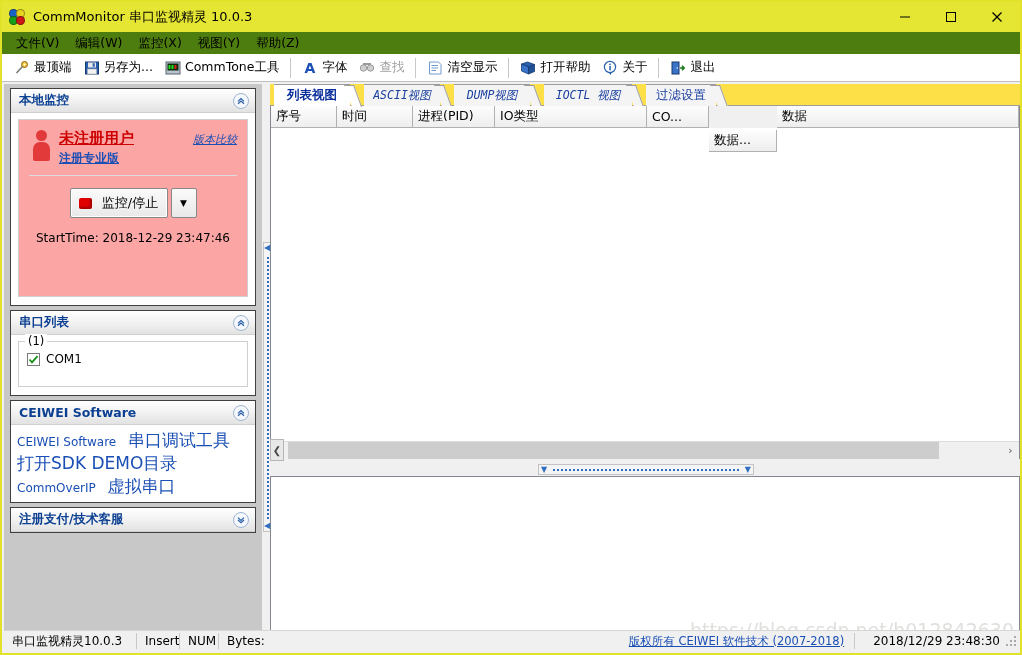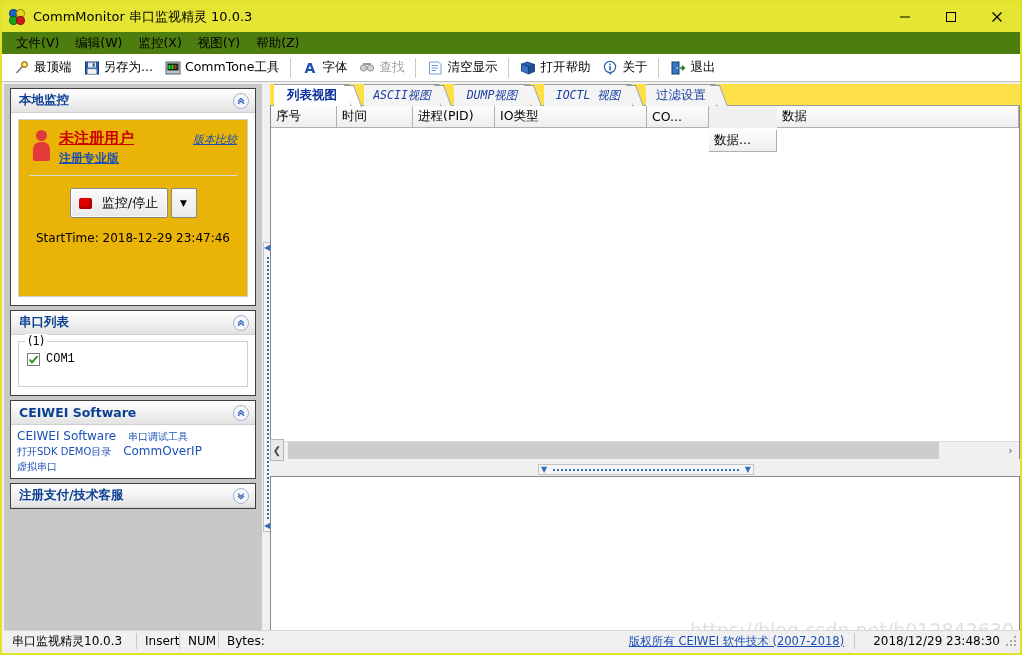--- a/index.html
+++ b/index.html
@@ -113,21 +113,21 @@
     margin-left: auto;
     width: 16px; height: 16px; border-radius: 50%;
     border: 1px solid #9fb4cf; background: #f4f8fc;
     display: flex; align-items: center; justify-content: center;
     color: #2a5fa8; font-size: 9px; line-height: 1;
   }
   .panel-body { padding: 6px 7px 8px 7px; background:#fff; }
 
   
   .mon-card {
-    border: 1px solid #cfcfcf; background: #eab308;
+    border: 1px solid #cfcfcf; background: #fca5a5;
     height: 178px; padding: 8px 10px;
     position: relative;
   }
   .user-row { display: flex; align-items: flex-start; }
   .user-icon { width: 26px; height: 34px; position: relative; flex: 0 0 auto; margin-right:4px;}
   .user-icon .head {
     position: absolute; left: 7px; top: 2px; width: 11px; height: 11px;
     border-radius: 50%; background: #e23a3a;
   }
   .user-icon .body {
@@ -177,36 +177,36 @@
 
   
   .com-group {
     border: 1px solid #cfcfcf; height: 46px; position: relative;
     padding: 10px 8px 0 8px;
   }
   .com-count {
     position: absolute; left: 6px; top: -8px; background: #fff;
     padding: 0 3px; font-size: 11.5px; color: #000;
   }
-  .com-item { display: flex; align-items: center; gap: 6px; font-family: Liberation Mono, monospace; }
+  .com-item { display: flex; align-items: center; gap: 6px; }
   .checkbox {
     width: 13px; height: 13px; border: 1px solid #7a7a7a; background: #fff;
     display: flex; align-items: center; justify-content: center;
     flex: 0 0 auto;
   }
   .checkbox svg { display: block; }
   .com-label { font-size: 12px; color: #000; }
 
   
   .link-list { padding: 4px 2px 4px 2px; }
   .link-row {
     font-size: 12px; color: #1a4fb5; padding: 4px 4px;
     white-space: nowrap;
   }
-  .link-row.cn { font-size: 10px; }
+  .link-row.cn { font-size: 17px; }
 
   
   .vsplit {
     position: absolute; left: 260px; top: 82px; width: 10px; height: 548px;
     background: #f0f0f0;
   }
   .vsplit-bar {
     position: absolute; left: 1px; top: 158px; width: 8px; height: 290px;
     background: #f4f4f4; border: 1px solid #c3c3c3;
     display: flex; flex-direction: column; align-items: center;

